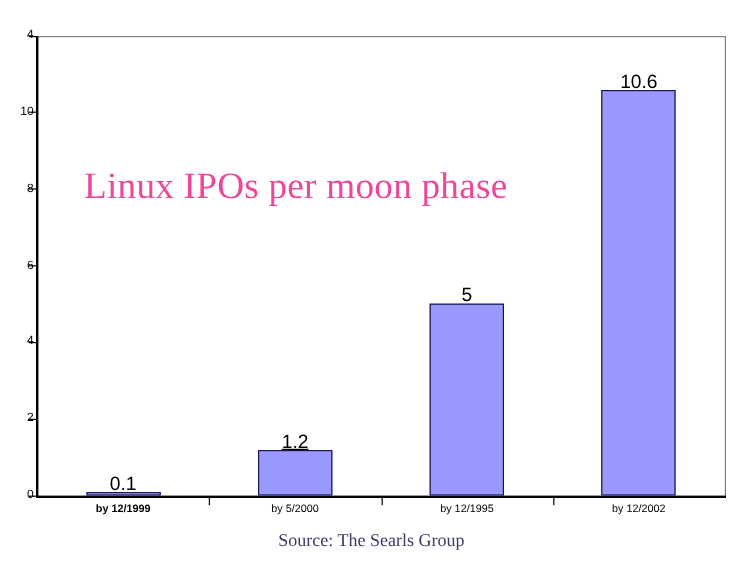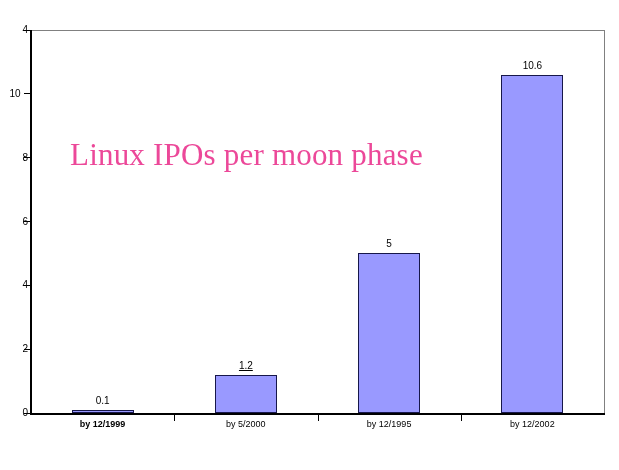--- a/index.html
+++ b/index.html
@@ -73,21 +73,21 @@
 
   
   .bar {
     position: absolute;
     background: #9999ff;
     border: 1px solid #17174a;
     box-sizing: border-box;
   }
   .bar-value {
     position: absolute;
-    font-size: 10px;
+    font-size: 16px;
     color: #000000;
     text-align: center;
     line-height: 1;
     white-space: nowrap;
   }
   .cat-label {
     position: absolute;
     top: 420px;
     font-size: 9px;
     color: #000000;
@@ -133,21 +133,21 @@
       <div class="y-tick-label" style="top: 408px;">0</div>
       <div class="y-tick" style="top: 348.667px;"></div>
       <div class="y-tick-label" style="top: 344.167px;">2</div>
       <div class="y-tick" style="top: 284.833px;"></div>
       <div class="y-tick-label" style="top: 280.333px;">4</div>
       <div class="y-tick" style="top: 221px;"></div>
       <div class="y-tick-label" style="top: 216.5px;">6</div>
       <div class="y-tick" style="top: 157.167px;"></div>
       <div class="y-tick-label" style="top: 152.667px;">8</div>
       <div class="y-tick" style="top: 93.3333px;"></div>
-      <div class="y-tick-label" style="top: 88.8333px; text-align: center;">10</div>
+      <div class="y-tick-label" style="top: 88.8333px;">10</div>
       <div class="y-tick" style="top: 29.5px;"></div>
       <div class="y-tick-label" style="top: 25px;">4</div>
     </div>
   <div id="x-ticks">
       <div class="x-tick" style="left: 174.25px;"></div>
       <div class="x-tick" style="left: 317.5px;"></div>
       <div class="x-tick" style="left: 460.75px;"></div>
     </div>
   <div id="bars-layer">
       <div class="bar" style="left: 71.625px; top: 409.808px; width: 62px; height: 3.19167px;"></div>
@@ -161,14 +161,15 @@
     </div>
   <div id="cat-layer">
       <div class="cat-label" style="left: 52.625px; width: 100px; font-weight: bold;">by 12/1999</div>
       <div class="cat-label" style="left: 195.875px; width: 100px;">by 5/2000</div>
       <div class="cat-label" style="left: 339.125px; width: 100px;">by 12/1995</div>
       <div class="cat-label" style="left: 482.375px; width: 100px;">by 12/2002</div>
     </div>
 
   <div id="chart-title">Linux IPOs per moon phase</div>
 
+  <div id="source-note">Source: The Searls Group</div>
 
 </div>
 
 </body></html>

